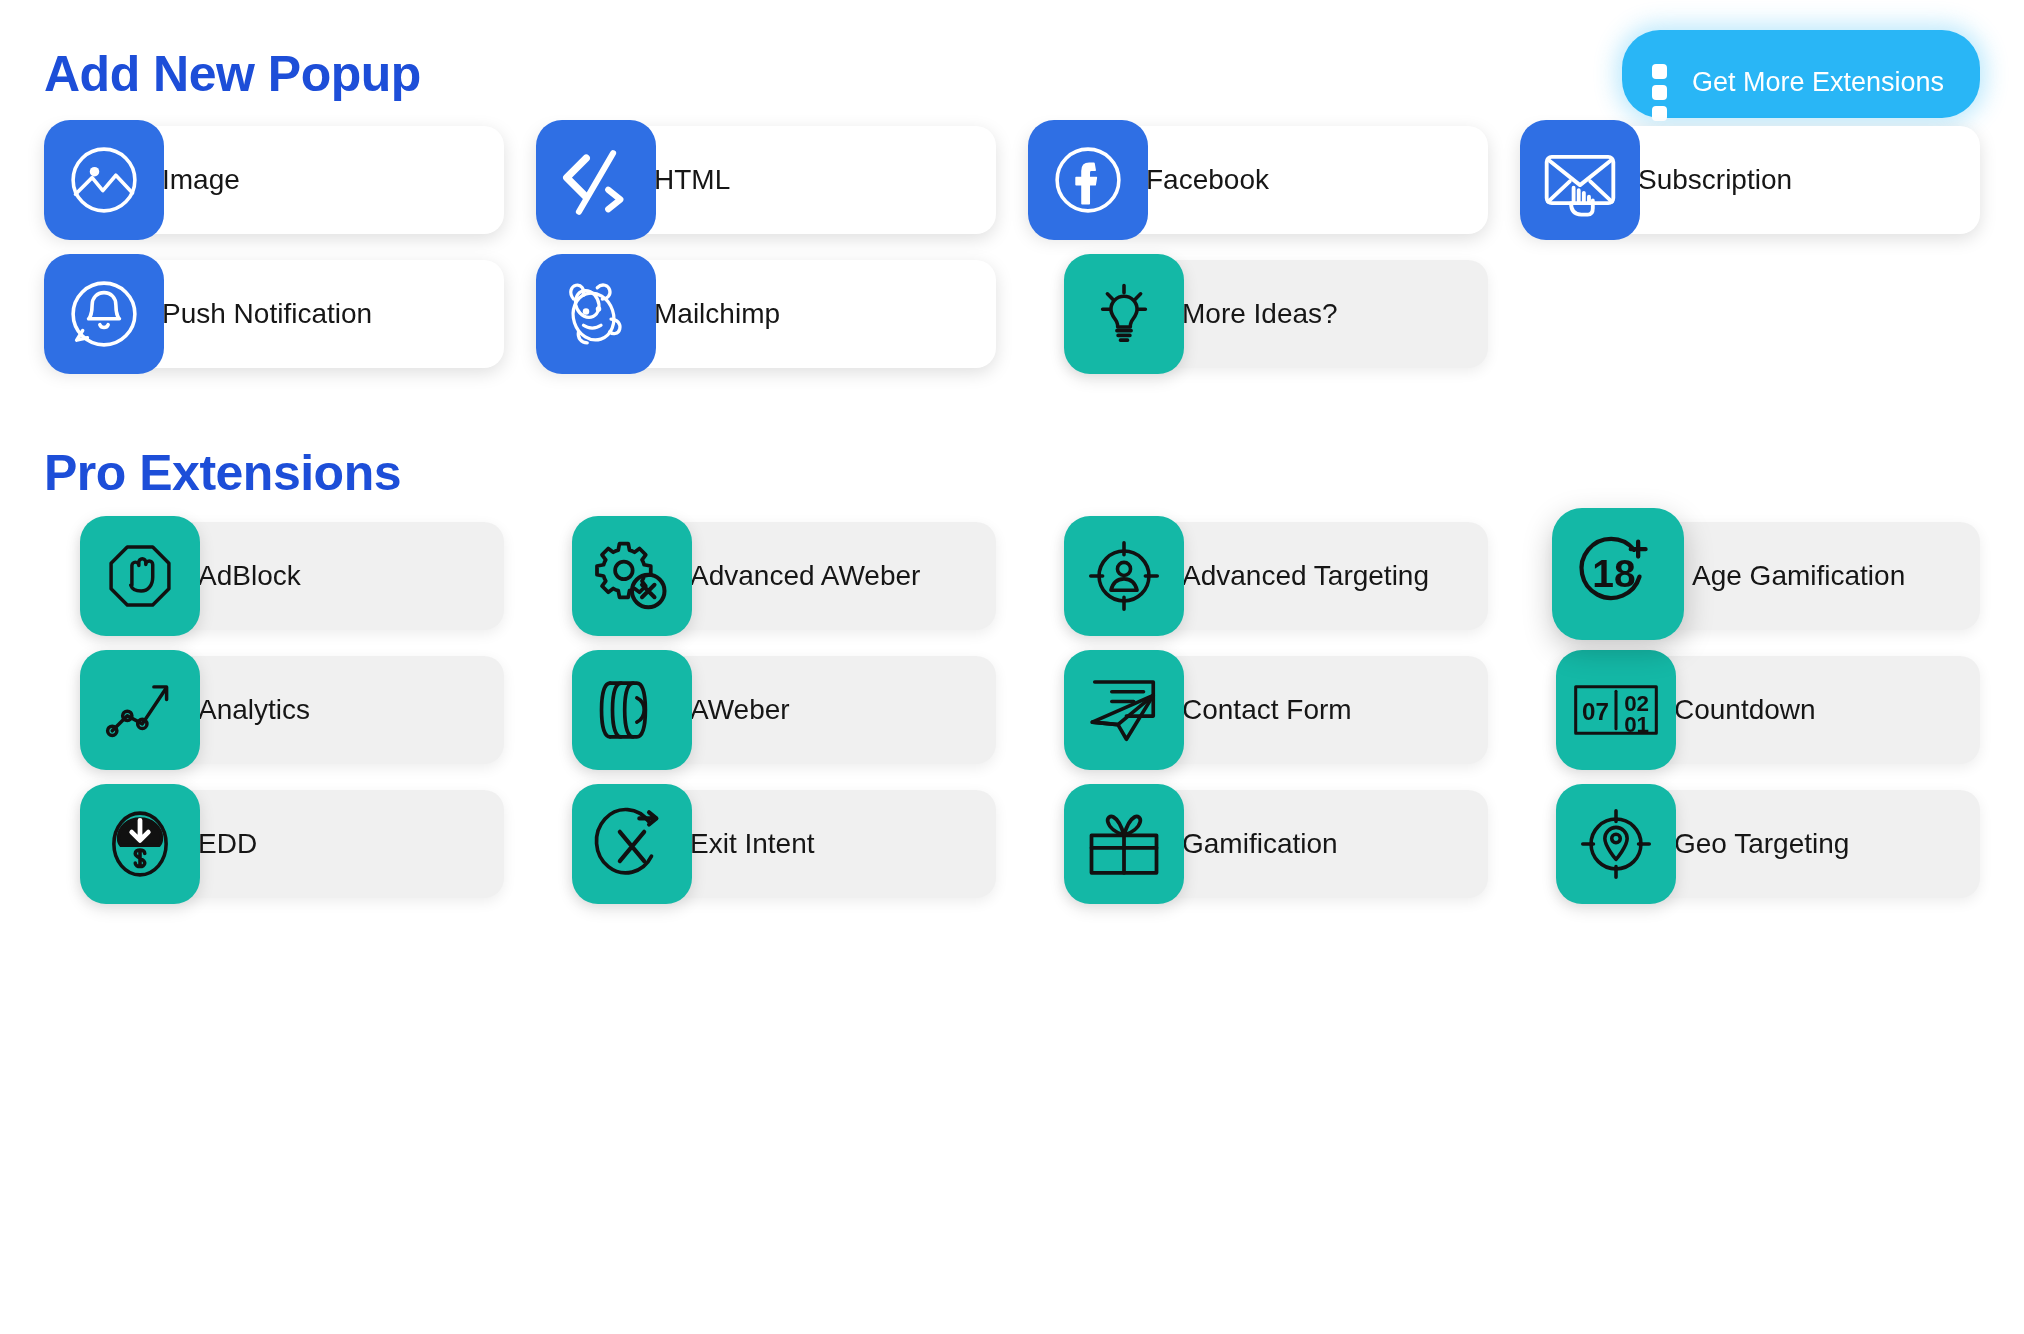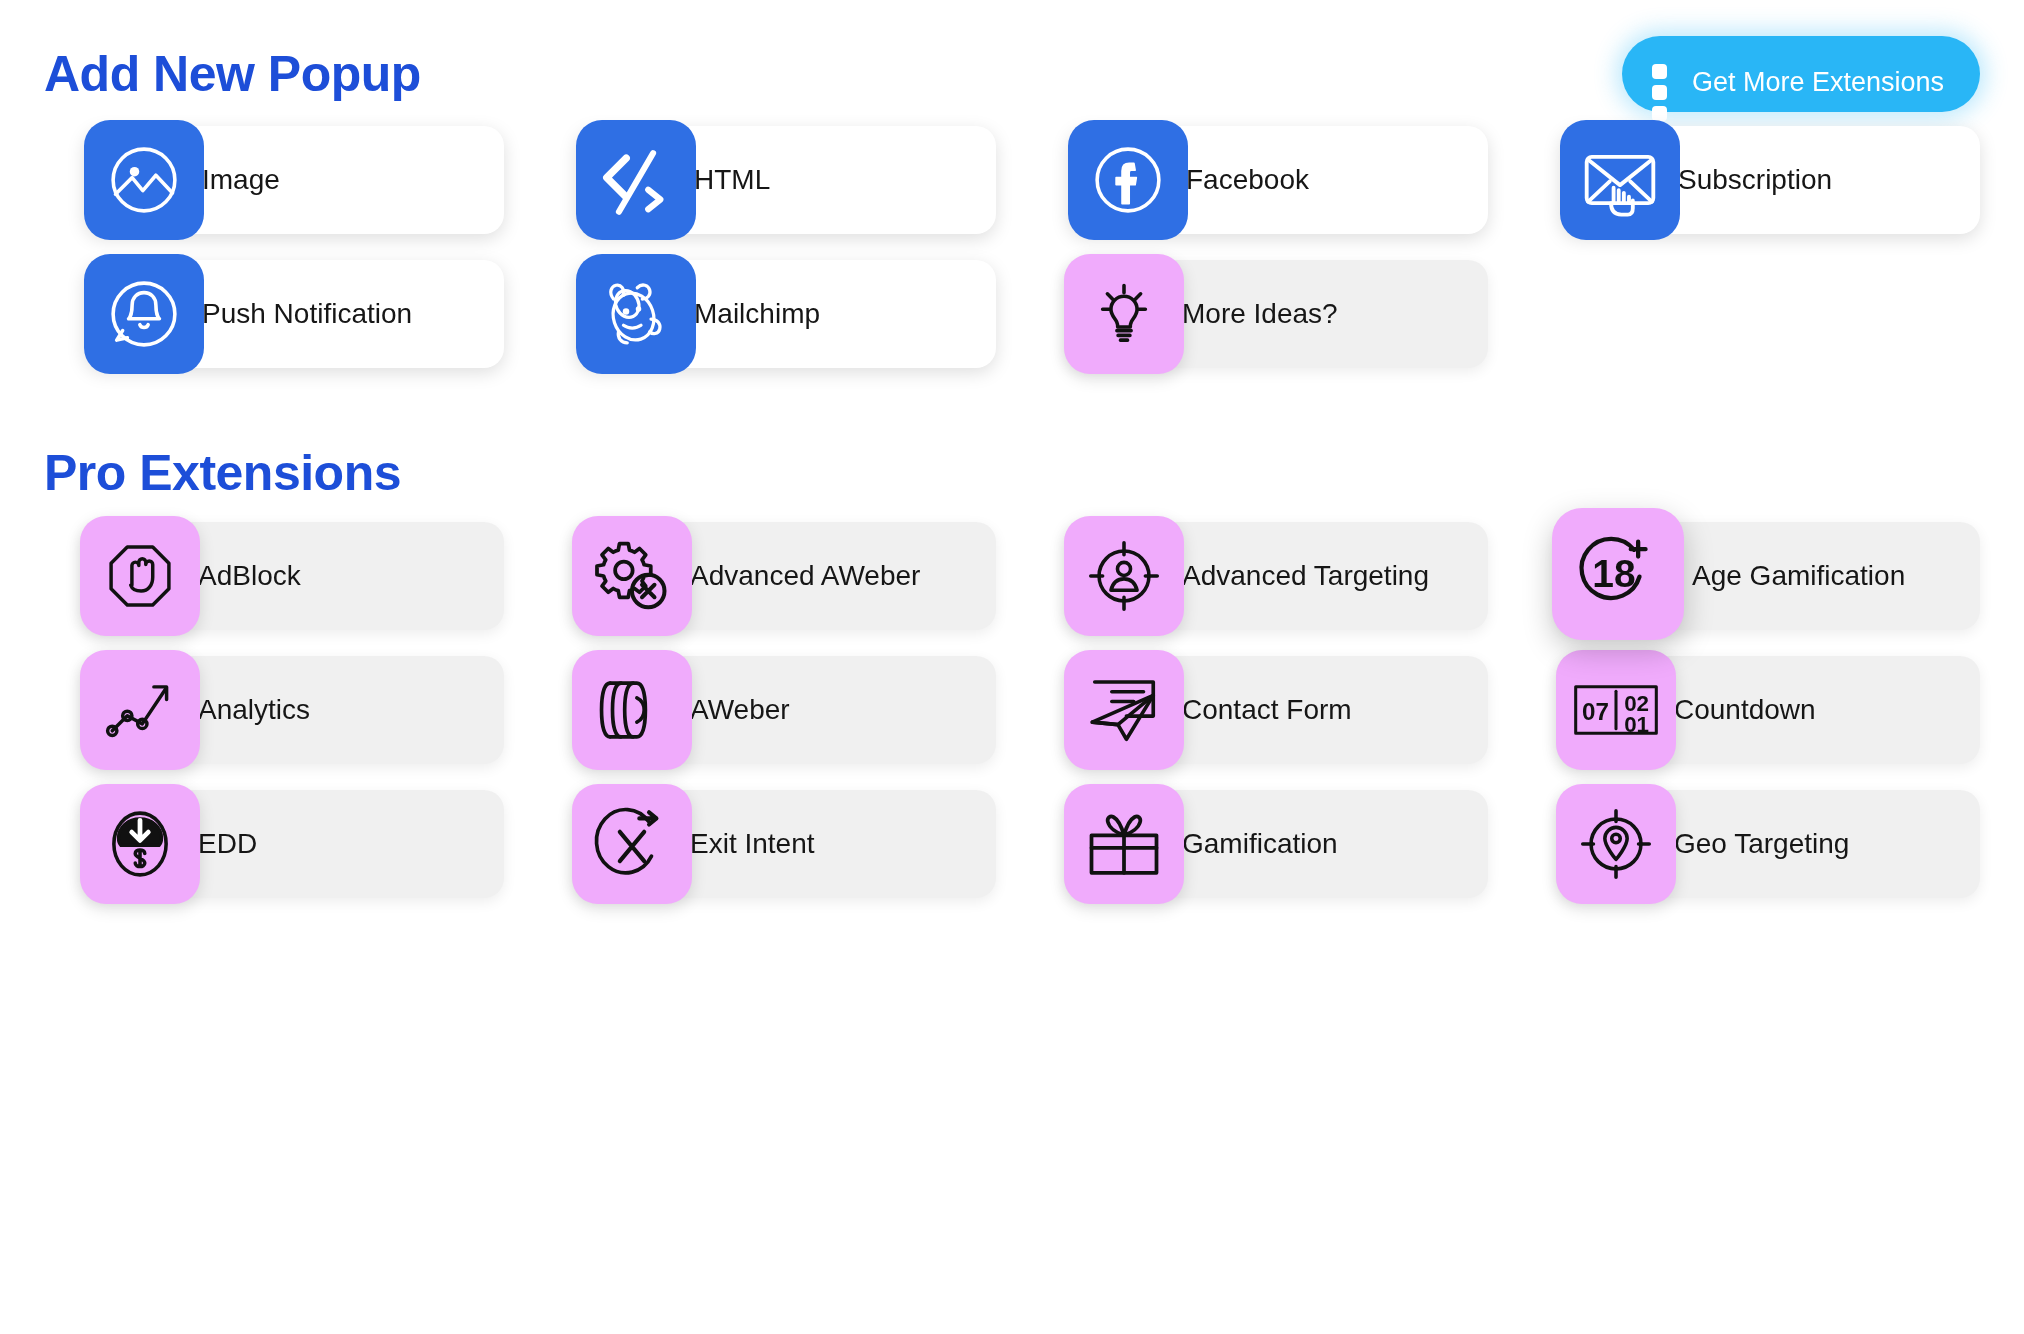--- a/index.html
+++ b/index.html
@@ -25,21 +25,21 @@
   }
   .pro-head { height: 150px; padding-top: 60px; }
   .pro-head .section-title { font-size: 50px; }
 
   
   .gm-btn {
     display: inline-flex; align-items: center; gap: 4px;
     background: #29b6f6;
     color: #ffffff;
     border: none; outline: none; cursor: pointer;
-    height: 76px; padding: 16px 36px 0 30px;
+    height: 88px; padding: 16px 36px 0 30px;
     border-radius: 38px;
     box-shadow: 0 0 22px 6px rgba(41,182,246,0.30);
     font-size: 27px; font-weight: 500;
     font-family: inherit;
     white-space: nowrap;
   }
   .gm-btn .grid-ico { display: block; width: 36px; height: 36px; flex: 0 0 36px; }
   .gm-btn .grid-ico span {
     display: block; float: left; width: 15px; height: 15px;
     background: #fff; border-radius: 4px; margin: 0 6px 6px 0;
@@ -57,31 +57,31 @@
 
   
   .card {
     position: relative;
     display: flex; align-items: center;
     height: 108px;
     border-radius: 20px;
     cursor: pointer;
     padding-left: 118px;
   }
-  .card.white { background: #ffffff; box-shadow: 0 5px 18px rgba(0,0,0,0.13); margin-left: 40px; }
+  .card.white { background: #ffffff; box-shadow: 0 5px 18px rgba(0,0,0,0.13); }
   .card.gray  { background: #f0f0f0; box-shadow: 0 4px 14px rgba(0,0,0,0.07); margin-left: 36px; }
 
   .card .tile {
     position: absolute; left: 0; top: -6px;
     width: 120px; height: 120px;
     border-radius: 26px;
     display: flex; align-items: center; justify-content: center;
   }
   .card .tile.blue { background: #2f6fe4; }
-  .card .tile.white-tile { background: #f0abfc; box-shadow: 0 5px 16px rgba(0,0,0,0.12); }
+  .card .tile.white-tile { background: #14b8a6; box-shadow: 0 5px 16px rgba(0,0,0,0.12); }
   .card .tile.raised {
     width: 132px; height: 132px; top: -14px; left: -4px;
     border-radius: 30px;
     box-shadow: 0 10px 30px rgba(0,0,0,0.22);
     z-index: 4;
   }
   .card .tile svg { display: block; }
   .card .label {
     font-size: 28px; color: #161616; font-weight: 400;
     white-space: nowrap; line-height: 1;

